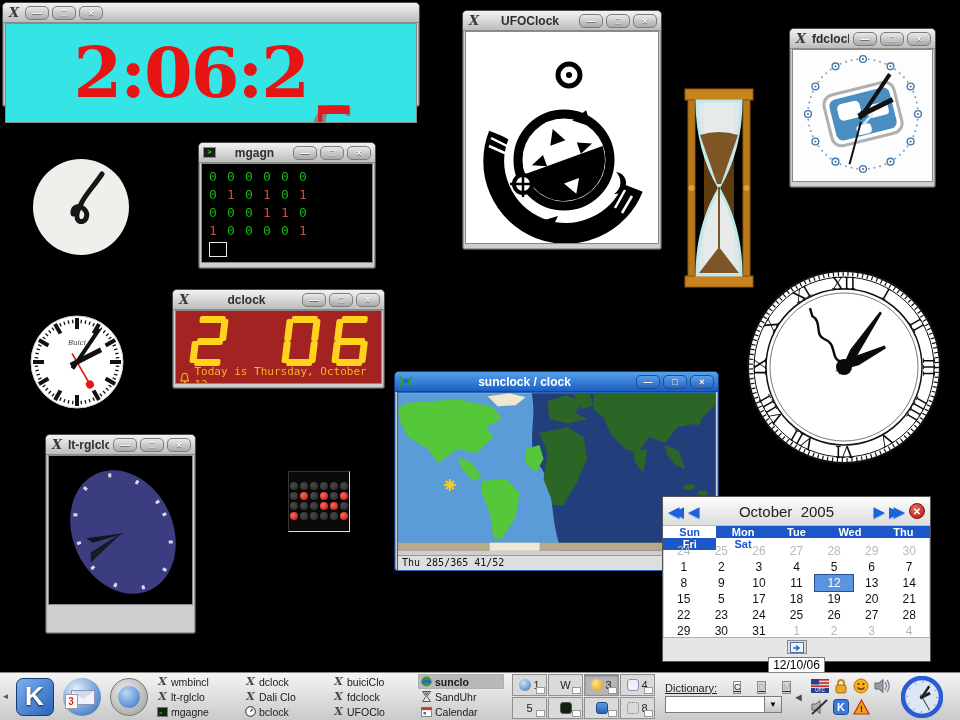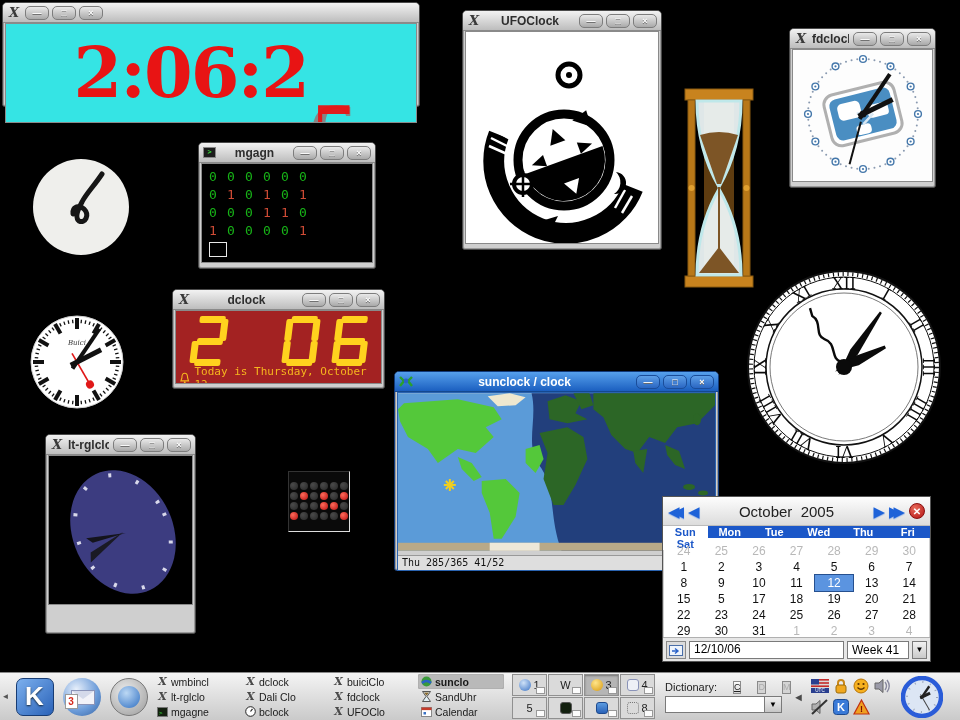--- a/index.html
+++ b/index.html
@@ -99,30 +99,30 @@
   #cal { position:absolute; left:662px; top:496px; width:269px; height:166px; background:#fff;
          border:1px solid #555; box-shadow:0 0 0 1px #cfcfcf inset; }
   .cal-head { height:28px; display:flex; align-items:center; gap:4px; padding:0 5px;
               background:linear-gradient(#fdfdfd,#dcdcdc); }
   .cal-arrow { color:#1e62d8; font-size:15px; line-height:15px; letter-spacing:-7px; padding-right:7px;
                text-shadow:0 1px 1px #9db8e8; cursor:pointer; }
   .cal-title { flex:1; text-align:center; font:15px "Liberation Sans",sans-serif; color:#222; }
   .cal-close { width:16px; height:16px; border-radius:50%; background:radial-gradient(circle at 35% 30%, #e86a5a, #b41414);
                color:#fff; font:bold 10px "Liberation Sans",sans-serif; display:flex; align-items:center; justify-content:center;
                border:1px solid #8a0f0f; cursor:pointer; }
-  .cal-days { display:grid; grid-template-columns:repeat(6,1fr); height:17px; border-top:1px solid #bbb; }
+  .cal-days { display:grid; grid-template-columns:repeat(5,1fr); height:17px; border-top:1px solid #bbb; }
   .cal-days .dh { background:#1b57c8; color:#fff; font:bold 11px "Liberation Sans",sans-serif;
                   display:flex; align-items:center; justify-content:center; }
   .cal-days .dh.we { background:#fff; color:#1b57c8; }
   .cal-grid { display:grid; grid-template-columns:repeat(7,1fr); grid-auto-rows:16px; padding:1px 2px; }
   .cal-cell { font:12px "Liberation Sans",sans-serif; color:#111; display:flex; align-items:center; justify-content:center; cursor:pointer; }
   .cal-cell.muted { color:#b8b8b8; }
   .cal-cell.sel { background:#5b94e0; color:#fff; outline:1px solid #26508f; }
   .cal-foot { position:absolute; bottom:0; left:0; right:0; height:24px; display:flex; align-items:center; gap:3px;
-              padding:2px 3px; background:#e6e6e6; border-top:1px solid #b0b0b0; }
+              padding:2px 3px; background:#e6e6e6; border-top:1px solid #b0b0b0;flex-direction:column; }
   .cal-dicon { width:20px; height:18px; border:1px solid #8a8a8a; background:#dcdcdc; display:flex; align-items:center; justify-content:center; }
   .cal-input { flex:1; height:18px; border:1px solid #7a7a7a; background:#fff; font:12px "Liberation Sans",sans-serif; padding:0 4px; }
   .cal-week { width:62px; height:18px; border:1px solid #7a7a7a; background:#fff; font:12px "Liberation Sans",sans-serif;
               display:flex; align-items:center; padding:0 4px; }
   .cal-wbtn { width:15px; height:18px; border:1px solid #7a7a7a; background:linear-gradient(#f2f2f2,#cacaca);
               font:8px "Liberation Sans",sans-serif; display:flex; align-items:center; justify-content:center; cursor:pointer; }
 
   
   #taskbar { position:absolute; left:0; top:672px; width:960px; height:48px;
              background:linear-gradient(#f4f4f4,#cacaca); border-top:1px solid #888;
@@ -159,21 +159,21 @@
   .pcell::after { content:""; position:absolute; right:1px; bottom:1px; width:7px; height:5px; background:#fcfcfc; border:1px solid #999; }
   .pmini { width:12px; height:12px; border-radius:3px; }
   .pmini.globe { border-radius:50%; background:radial-gradient(circle at 38% 32%, #cfe2f8, #3a72c4); }
   .pmini.ball  { border-radius:50%; background:radial-gradient(circle at 38% 32%, #ffe58a, #d89a10); }
   .pmini.doc   { background:#eef0f6; border:1px solid #8a93b8; }
   .pmini.terminal { background:#13200f; border:1px solid #555; }
   .pmini.kblue { background:linear-gradient(#5b9be0,#2a62b8); border:1px solid #1d4a8f; }
   .pmini.windows { background:transparent; border:1px dotted #777; }
 
   .dict { margin-left:6px; width:122px; display:flex; flex-direction:column; gap:2px; }
-  .dict-row1 { display:flex; align-items:center; gap:16px; font:11px "Liberation Sans",sans-serif; color:#222; }
+  .dict-row1 { display:flex; align-items:flex-end; gap:16px; font:11px "Liberation Sans",sans-serif; color:#222;text-decoration:underline; }
   .dict-btn { width:13px; height:13px; border:1px solid #8a8a8a; background:linear-gradient(#fafafa,#d8d8d8);
               font:9px "Liberation Sans",sans-serif; color:#222; display:flex; align-items:center; justify-content:center;
               text-decoration:underline; cursor:pointer; }
   .dict-btn.dis { color:#aaa; background:#d4d4d4; text-decoration:none; }
   .dict-row2 { display:flex; }
   .dict-input { width:100px; height:17px; border:1px solid #7a7a7a; background:#fff; font:11px "Liberation Sans",sans-serif; padding:0 3px; }
   .dict-drop { width:17px; height:17px; border:1px solid #7a7a7a; border-left:none; background:linear-gradient(#f0f0f0,#c6c6c6);
                font-size:8px; display:flex; align-items:center; justify-content:center; cursor:pointer; }
 
   .tray-arrow { color:#4a4a4a; font-size:11px; margin:0 2px; cursor:pointer; }

